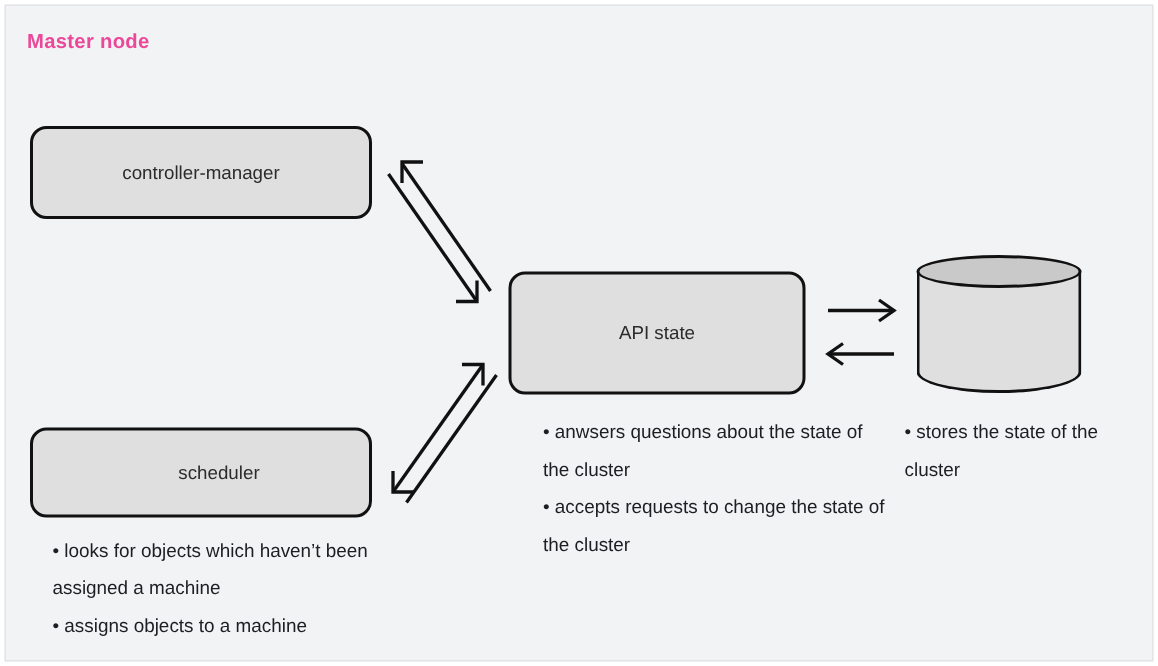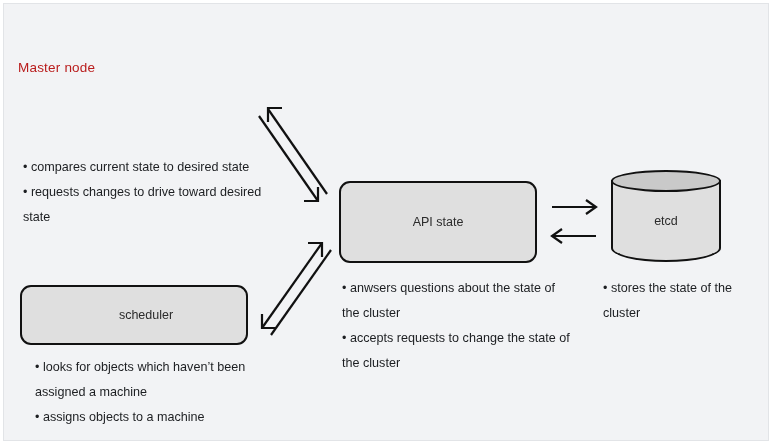--- a/index.html
+++ b/index.html
@@ -28,24 +28,23 @@
     height: 438px;
     background: #f2f3f5;
     border: 1px solid #e2e4e7;
     box-sizing: border-box;
   }
   .title {
     position: absolute;
     left: 18px;
     top: 20px;
     font-size: 13.5px;
-    font-weight: normal;
-    color: #b91c1c;
+    font-weight: bold;
+    color: #ec4899;
     letter-spacing: 0.2px;
-    margin-top: 40px;
   }
   .node-box {
     position: absolute;
     background: #dfdfdf;
     border: 2.4px solid #111111;
     border-radius: 11px;
     display: flex;
     align-items: center;
     justify-content: center;
     box-sizing: border-box;
@@ -110,39 +109,39 @@
 </style>
 </head>
 <body>
 
 <div id="canvas">
 
   <div class="panel"></div>
 
   <div class="title">Master node</div>
 
-  <div class="desc" style="left:23px; top:155px; width:250px;">• compares current state to desired state
-• requests changes to drive toward desired state</div>
+  <div class="node-box" style="left:20px; top:84px; width:228px; height:62px;">
+    <span class="node-label">controller-manager</span>
+  </div>
 
   <div class="node-box" style="left:20px; top:285px; width:228px; height:60px;padding-left:24px;">
     <span class="node-label">scheduler</span>
   </div>
   <div class="desc" style="left:23px; top:355px; width:260px;margin-left:12px;">• looks for objects which haven’t been assigned  a machine
 • assigns objects to a machine</div>
 
   <div class="node-box" style="left:339px; top:181px; width:198px; height:82px;">
     <span class="node-label">API state</span>
   </div>
-  <div class="desc" style="left:342px; top:276px; width:230px;">• anwsers questions about the state of the cluster
+  <div class="desc" style="left:362px; top:276px; width:230px;">• anwsers questions about the state of the cluster
 •  accepts requests to change the state of the cluster</div>
 
   <div class="cyl" style="left:611px; top:170px; width:110px; height:92px;">
     <div class="cyl-body"></div>
     <div class="cyl-top"></div>
-    <div class="cyl-label">etcd</div>
   </div>
   <div class="desc" style="left:603px; top:276px; width:150px;">• stores the state of the cluster</div>
 
   <svg class="overlay" viewBox="0 0 772 444">
 
     <g fill="none" stroke="#111111" stroke-width="2.2" stroke-linecap="butt" stroke-linejoin="miter">
       <line x1="268" y1="109" x2="327" y2="194"></line>
       <line x1="259" y1="116" x2="318" y2="201"></line>
       <polyline points="268,122 268,108 282,108"></polyline>
       <polyline points="318,187 318,201 304,201"></polyline>

